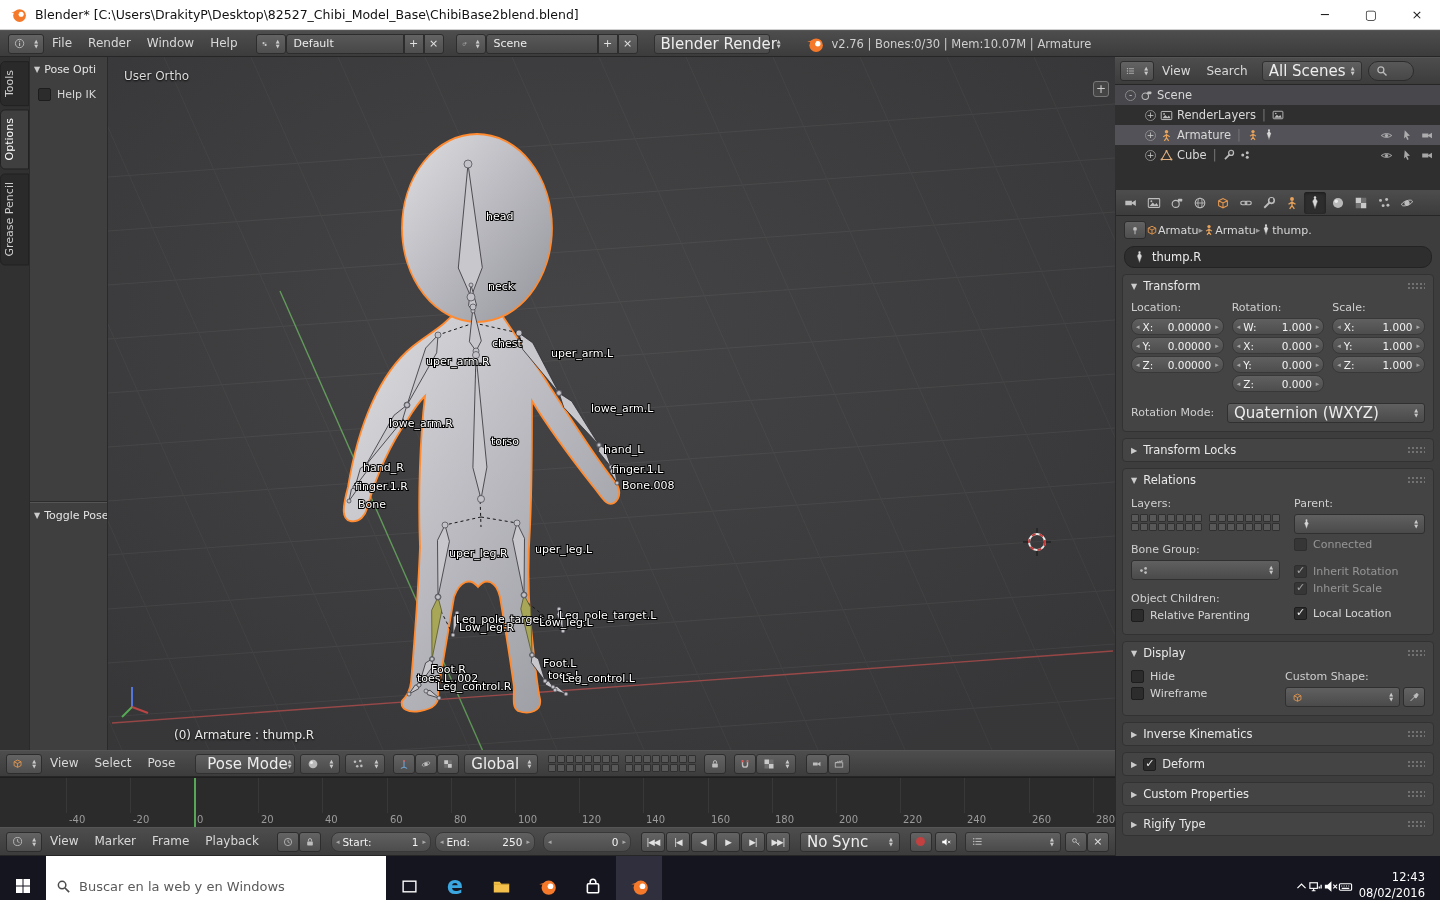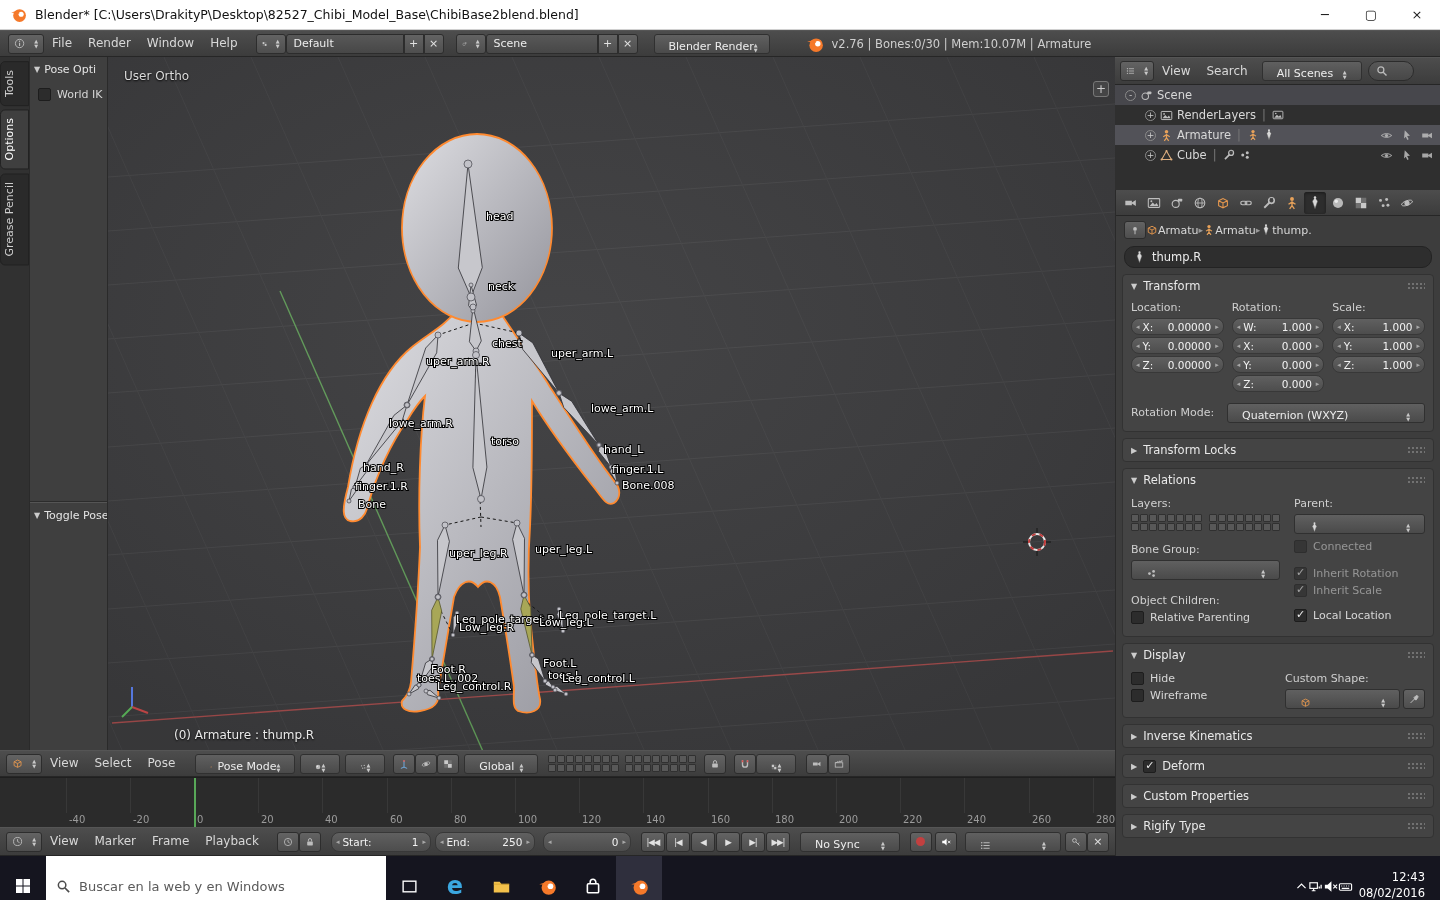--- a/index.html
+++ b/index.html
@@ -7,21 +7,21 @@
 #stage{position:relative;width:1440px;height:900px;background:#3f3f3f;overflow:hidden;font-size:12px}
 
 .titlebar{position:absolute;left:0;top:0;width:1440px;height:30px;background:#fff;display:flex;align-items:center;border-bottom:1px solid #d0d0d0}
 .titlebar .ttl{font-size:12.5px;color:#111;margin-left:8px;white-space:nowrap}
 .wbtn{width:46px;height:30px;display:flex;align-items:center;justify-content:center;color:#222;font-size:13px;cursor:default}
 .wbtns{margin-left:auto;display:flex}
 
 .bar{position:absolute;background:linear-gradient(#4d4d4d,#3c3c3c);border-top:1px solid #555;border-bottom:1px solid #262626;display:flex;align-items:center}
 .menu{color:#d8d8d8;font-size:12px;padding:0 8px;line-height:25px;white-space:nowrap;cursor:default}
 .btn{display:inline-flex;align-items:center;justify-content:center;gap:3px;background:linear-gradient(#636363,#4e4e4e);border:1px solid #2d2d2d;border-radius:3px;color:#e2e2e2;font-size:11px;height:20px;padding:0 5px;white-space:nowrap}
-.dd{display:inline-flex;align-items:flex-end;background:linear-gradient(#606060,#4a4a4a);border:1px solid #303030;border-radius:3px;color:#ededed;font-size:11px;height:20px;padding:0 14px;white-space:nowrap}
+.dd{display:inline-flex;align-items:center;background:linear-gradient(#606060,#4a4a4a);border:1px solid #303030;border-radius:3px;color:#ededed;font-size:15px;height:20px;padding:0 6px;white-space:nowrap}
 .updn{display:inline-flex;flex-direction:column;align-items:center;margin-left:6px;color:#c9c9c9}
 .updn::before{content:"▲";font-size:5px;line-height:5px}
 .updn::after{content:"▼";font-size:5px;line-height:5px}
 .field{display:inline-flex;align-items:center;background:linear-gradient(#585858,#474747);border:1px solid #2c2c2c;border-radius:3px;color:#ececec;font-size:11px;height:20px;padding:0 7px;white-space:nowrap}
 .ic{display:inline-block;vertical-align:middle}
 .nfield{display:flex;align-items:center;height:17px;background:linear-gradient(#606060,#4d4d4d);border:1px solid #383838;border-radius:8px;padding:0 4px;font-size:10.5px;color:#f2f2f2;margin-bottom:2px}
 .nfield .na{font-size:7px;color:#d5d5d5;opacity:.65}
 .nfield .nl{margin-left:3px}
 .nfield .nv{flex:1;text-align:right;margin-right:4px}
 .cb{width:13px;height:13px;background:#2c2c2c;border:1px solid #1d1d1d;border-radius:2px;position:relative;flex:none}
@@ -323,21 +323,21 @@
     <div class="vtab">Grease Pencil</div>
   </div>
 
   <div class="shelf">
     <div class="phdr">
         <span class="arr">▼</span>
         <span>Pose Opti</span>
       </div>
     <div class="cbrow" style="margin:6px 0 0 8px">
         <span class="cb"></span>
-        <span>World IK</span>
+        <span>Help IK</span>
       </div>
     <div class="shelfdiv"></div>
     <div class="phdr">
         <span class="arr">▼</span>
         <span>Toggle Pose</span>
       </div>
   </div>
 
   <div class="viewport">
     <svg id="vp-svg" width="1007" height="693" viewBox="0 0 1007 693">

